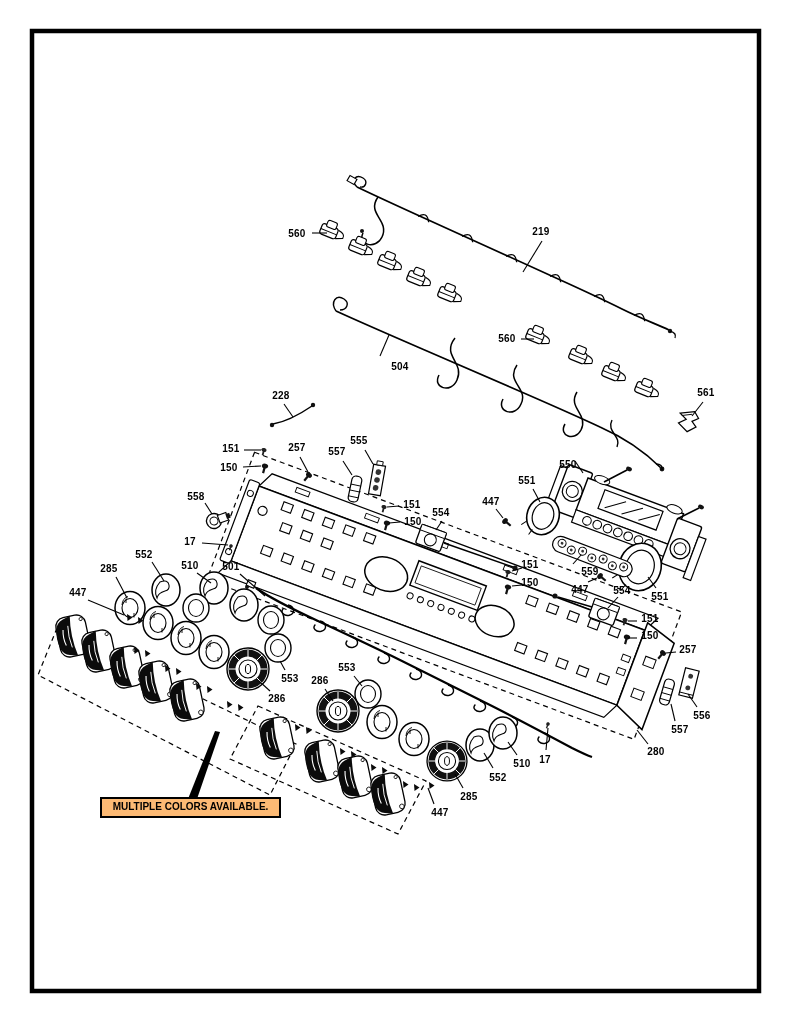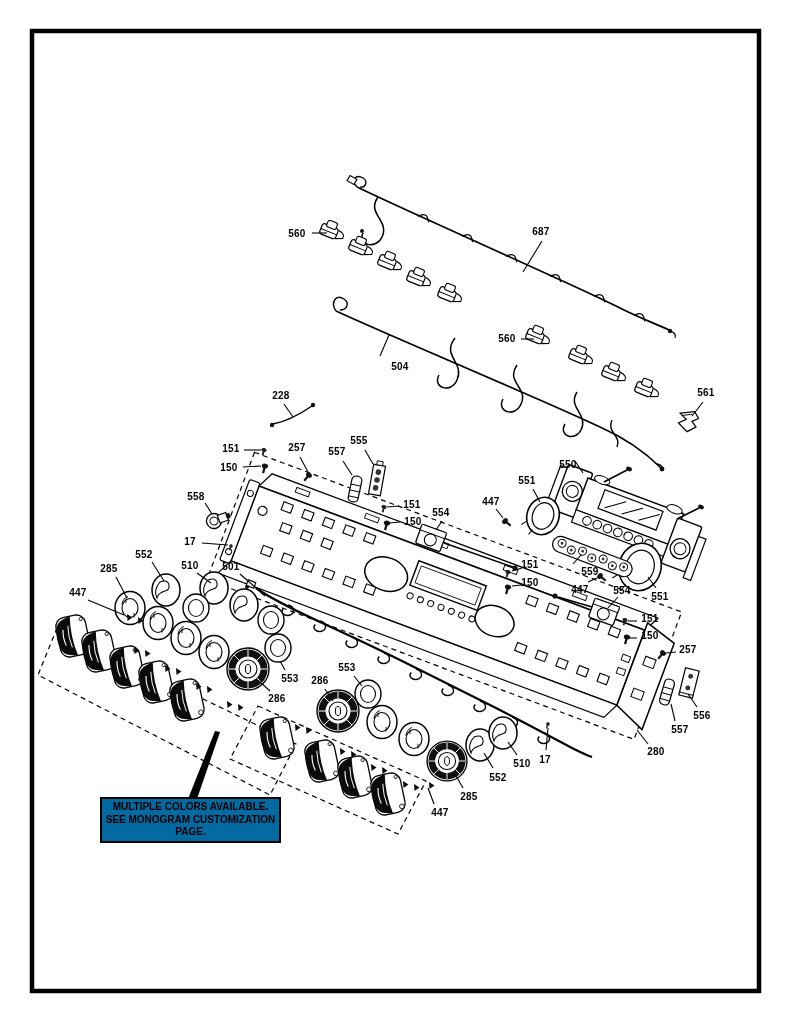--- a/index.html
+++ b/index.html
@@ -3,21 +3,21 @@
 <meta charset="utf-8">
 <style>
   html,body{margin:0;padding:0;background:#fff;}
   #page{position:relative;width:791px;height:1024px;background:#fff;overflow:hidden;
         font-family:"Liberation Sans",sans-serif;}
   #art{position:absolute;left:0;top:0;}
   #callout-layer{position:absolute;left:0;top:0;width:791px;height:1024px;pointer-events:none;}
   .callout{position:absolute;transform:translate(-50%,-50%);font-weight:bold;font-size:10px;
            letter-spacing:.2px;color:#000;white-space:nowrap;}
   #note-box{position:absolute;left:100px;top:797px;width:181px;box-sizing:border-box;
-            border:2.5px solid #000;background:#0369a1;padding:2px 1px;text-align:center;
+            border:2.5px solid #000;background:#fdba74;padding:2px 1px;text-align:center;
             font-weight:bold;font-size:10px;line-height:12.5px;color:#000;}
   #leader-lines line{stroke:#000;stroke-width:1.1;}
 </style>
 </head>
 <body>
 
 <div id="page">
 
 <svg id="art" width="791" height="1024" viewBox="0 0 791 1024">
   <defs>
@@ -456,21 +456,21 @@
         <line x1="493" y1="768" x2="484" y2="753"></line>
         <line x1="517" y1="755" x2="508" y2="742"></line>
         <line x1="546" y1="750" x2="548" y2="728"></line>
         <line x1="463" y1="788" x2="455" y2="774"></line>
         <line x1="434" y1="804" x2="428" y2="788"></line>
       </g>
 </svg>
 
 <div id="callout-layer">
       <div class="callout" style="left: 297px; top: 233px;">560</div>
-      <div class="callout" style="left: 541px; top: 231px;">687</div>
+      <div class="callout" style="left: 541px; top: 231px;">219</div>
       <div class="callout" style="left: 372px; top: 366px; margin-left: 28px;">504</div>
       <div class="callout" style="left: 507px; top: 338px;">560</div>
       <div class="callout" style="left: 706px; top: 392px;">561</div>
       <div class="callout" style="left: 281px; top: 395px;">228</div>
       <div class="callout" style="left: 231px; top: 448px;">151</div>
       <div class="callout" style="left: 229px; top: 467px;">150</div>
       <div class="callout" style="left: 297px; top: 447px;">257</div>
       <div class="callout" style="left: 337px; top: 451px;">557</div>
       <div class="callout" style="left: 359px; top: 440px;">555</div>
       <div class="callout" style="left: 196px; top: 496px;">558</div>
@@ -504,16 +504,15 @@
       <div class="callout" style="left: 656px; top: 751px;">280</div>
       <div class="callout" style="left: 498px; top: 777px;">552</div>
       <div class="callout" style="left: 522px; top: 763px;">510</div>
       <div class="callout" style="left: 545px; top: 759px;">17</div>
       <div class="callout" style="left: 469px; top: 796px;">285</div>
       <div class="callout" style="left: 440px; top: 812px;">447</div>
     </div>
 
 <div id="note-box">
   <div>MULTIPLE COLORS AVAILABLE.</div>
-  <div>SEE MONOGRAM CUSTOMIZATION PAGE.</div>
 </div>
 
 </div>
 
 </body></html>

